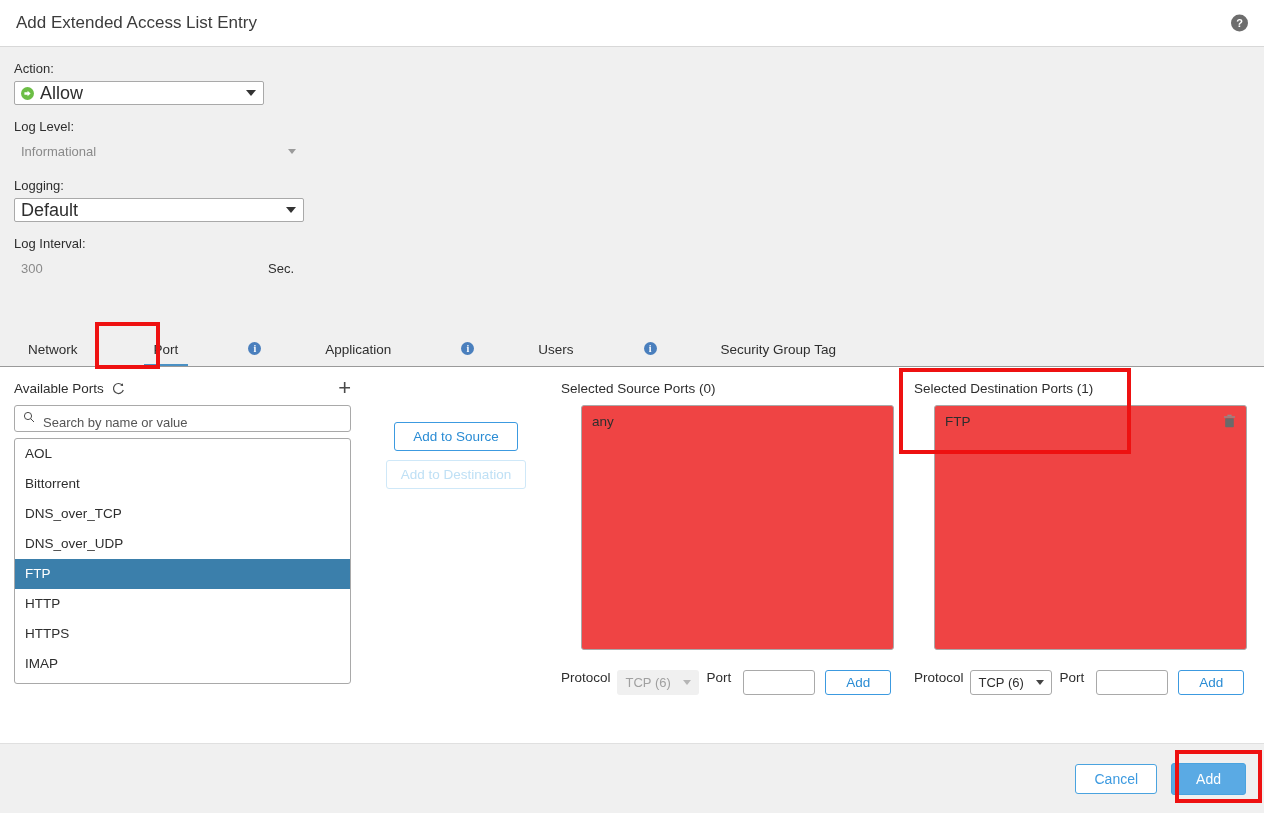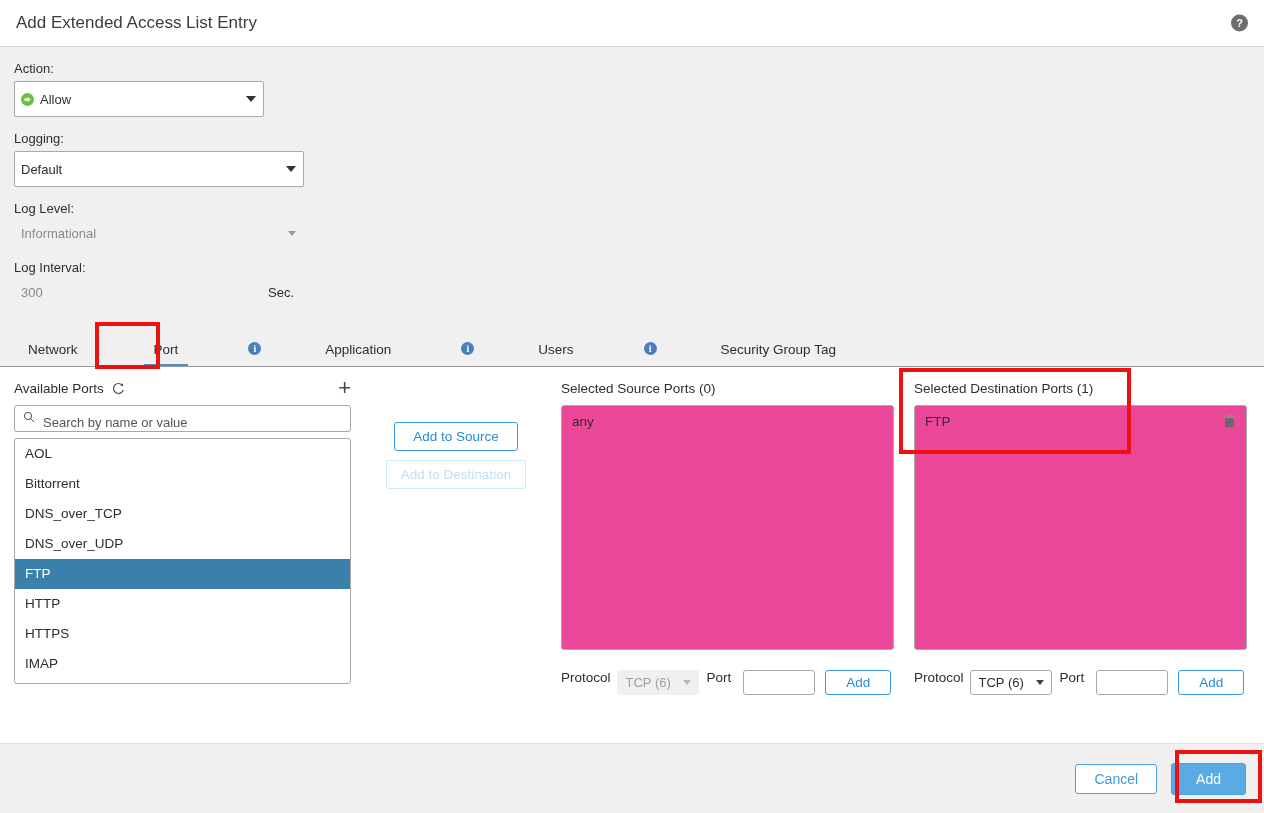--- a/index.html
+++ b/index.html
@@ -57,30 +57,30 @@
     position: relative;
   }
   .field-label {
     font-size: 13px;
     color: #2e2e2e;
     margin-bottom: 5px;
   }
   .field-block { margin-bottom: 14px; }
 
   .select-box {
-    height: 36px;
+    height: 24px;
     background: #ffffff;
     border: 1px solid #a9a9a9;
     border-radius: 2px;
     display: flex;
     align-items: center;
     padding: 0 6px;
     position: relative;
     cursor: pointer;
-    font-size: 13px;
+    font-size: 18px;
   }
   .select-box.w250 { width: 250px; }
   .select-box.w290 { width: 290px; }
   .select-arrow {
     position: absolute;
     right: 7px;
     width: 0; height: 0;
     border-left: 5px solid transparent;
     border-right: 5px solid transparent;
     border-top: 6px solid #333333;
@@ -267,24 +267,25 @@
     color: #bfe0f5;
     cursor: default;
   }
 
   
   .col-selected { width: 333px; flex: none; margin-right: 20px; }
   .col-selected.last { margin-right: 0; }
   .selected-box {
     border: 1px solid #a9a9a9;
     border-radius: 3px;
-    background: #ec4899;
+    background: #ef4444;
     height: 245px;
     padding: 5px 0 0 0;
     overflow: hidden;
+    margin-left: 20px;
   }
   .selected-row {
     display: flex;
     align-items: center;
     padding: 3px 10px;
     font-size: 13.5px;
     color: #2e2e2e;
   }
   .trash-icon { margin-left: auto; cursor: pointer; display: inline-flex; }
   .proto-row {
@@ -406,31 +407,31 @@
         <svg width="9" height="9" viewBox="0 0 9 9">
             <path d="M1.4 3.3h3.2V1.8L7.6 4.5 4.6 7.2V5.7H1.4z" fill="#ffffff"></path>
           </svg>
       </span>
       <span>Allow</span>
       <span class="select-arrow"></span>
     </div>
   </div>
 
   <div class="field-block">
+    <div class="field-label">Log Level:</div>
+    <div class="disabled-field">
+      <span>Informational</span>
+      <span class="select-arrow"></span>
+    </div>
+  </div>
+
+  <div class="field-block">
     <div class="field-label">Logging:</div>
     <div class="select-box w290">
       <span>Default</span>
-      <span class="select-arrow"></span>
-    </div>
-  </div>
-
-  <div class="field-block">
-    <div class="field-label">Log Level:</div>
-    <div class="disabled-field">
-      <span>Informational</span>
       <span class="select-arrow"></span>
     </div>
   </div>
 
   <div class="field-block">
     <div class="field-label">Log Interval:</div>
     <div class="interval-row">
       <div class="interval-input">300</div>
       <span class="interval-unit">Sec.</span>
     </div>

